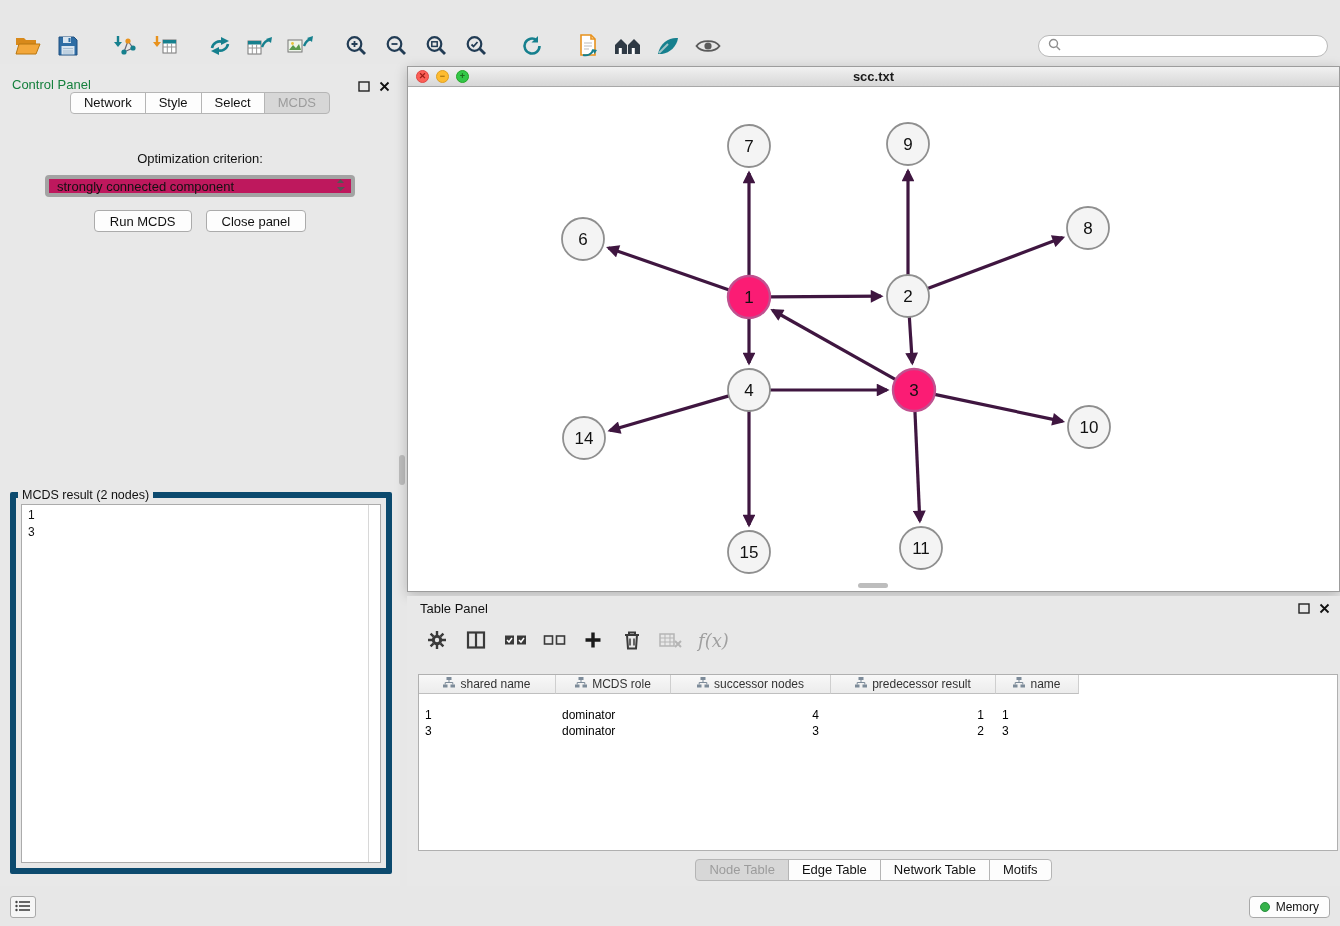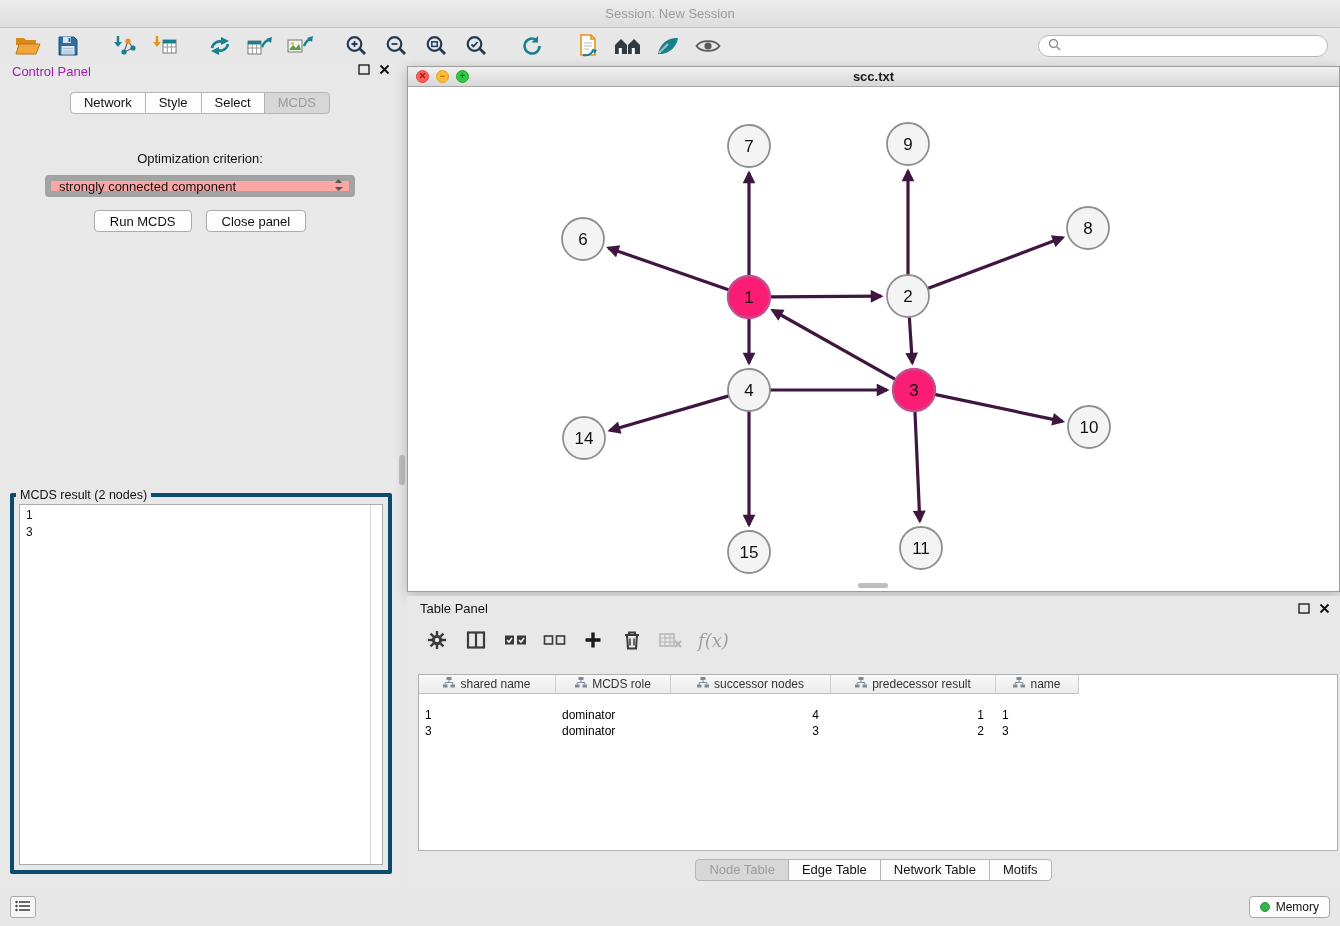--- a/index.html
+++ b/index.html
@@ -32,47 +32,47 @@
   .tbtn.gap { margin-left:16px; }
   .searchbox {
     margin-left:auto; margin-right:12px; width:290px; height:22px;
     background:#fff; border:1px solid #b9b9b9; border-radius:12px;
     display:flex; align-items:center; padding:0 9px; gap:6px;
   }
   .searchbox input { border:none; outline:none; flex:1; font-size:12px; background:transparent; font-family:inherit; }
 
   
   .control-panel { position:absolute; left:0; top:64px; width:400px; height:822px; background:#e8e8e8; }
-  .cp-header { height:28px; display:flex; align-items:flex-start; padding:0 10px 0 12px; font-size:13px; color:#a21caf; }
+  .cp-header { height:28px; display:flex; align-items:flex-end; padding:0 10px 0 12px; font-size:13px; color:#15803d; }
   .winbtns { margin-left:auto; display:flex; align-items:center; gap:9px; }
   .float-ic, .close-ic { display:flex; align-items:center; }
   .cp-tabs { display:flex; justify-content:center; }
   .cp-tab, .tp-tab {
     font-size:13px; color:#111; background:#fdfdfd;
     border:1px solid #b5b5b5; padding:2px 13px 3px; margin-left:-1px; cursor:default;
   }
   .cp-tab:first-child, .tp-tab:first-child { border-radius:4px 0 0 4px; margin-left:0; }
   .cp-tab:last-child, .tp-tab:last-child { border-radius:0 4px 4px 0; }
   .cp-tab.active, .tp-tab.active { background:#d7d7d7; color:#9c9c9c; }
   .opt-label { text-align:center; margin-top:37px; font-size:13px; color:#111; }
   .dropdown {
-    margin:9px auto 0; width:310px; height:22px; background:#fca5a5;
-    border:6px solid #a3a3a3; border-radius:4px;
+    margin:9px auto 0; width:310px; height:22px; background:#be185d;
+    border:4px solid #a3a3a3; border-radius:4px;
     display:flex; align-items:center; justify-content:space-between;
     padding:0 6px 0 8px; font-size:13px; color:#111;
   }
   .cp-buttons { display:flex; justify-content:center; gap:14px; margin-top:13px; }
   .mac-btn {
     font-family:inherit; font-size:13px; color:#111;
     background:#fdfdfd; border:1px solid #ababab; border-radius:4px;
     height:22px; padding:0 15px; cursor:default;
   }
   .result-box {
     position:absolute; left:10px; right:8px; top:424px; bottom:12px;
-    border:4px solid #0c4a6e; border-radius:2px; padding:0;
+    border:6px solid #0c4a6e; border-radius:2px; padding:0;
   }
   .result-box legend { font-size:12.5px; color:#111; padding:0 4px; margin-left:2px; }
   .result-list {
     position:absolute; left:5px; right:5px; top:2px; bottom:5px;
     background:#fff; border:1px solid #ababab; font-size:12px; line-height:17px;
     padding:2px 6px; color:#111; overflow:hidden;
   }
   .result-track { position:absolute; top:0; bottom:0; right:11px; width:0; border-left:1px solid #d8d8d8; }
 
   
@@ -132,23 +132,20 @@
     background:#fdfdfd; border:1px solid #a9a9a9; border-radius:4px;
     height:22px; padding:0 10px; display:flex; align-items:center; gap:6px; cursor:default;
   }
   .mem-dot { width:10px; height:10px; border-radius:50%; background:#35b24a; border:1px solid #2a9140; }
 </style>
 </head>
 <body>
 
 <div class="app">
 
-  <div class="titlebar">
-    <span class="titlebar-text">Session: New Session</span>
-  </div>
 
   <div class="toolbar">
     <div class="toolbar-buttons">
         <span class="tbtn">
           <svg width="26" height="20" viewBox="0 0 26 20">
             <path d="M1 2h8l2 2h10v5H1z" fill="#d8891a"></path>
             <path d="M4 8h21l-4 10H1z" fill="#f3a73a" stroke="#b87711" stroke-width="1"></path>
           </svg>
         </span>
         <span class="tbtn">

